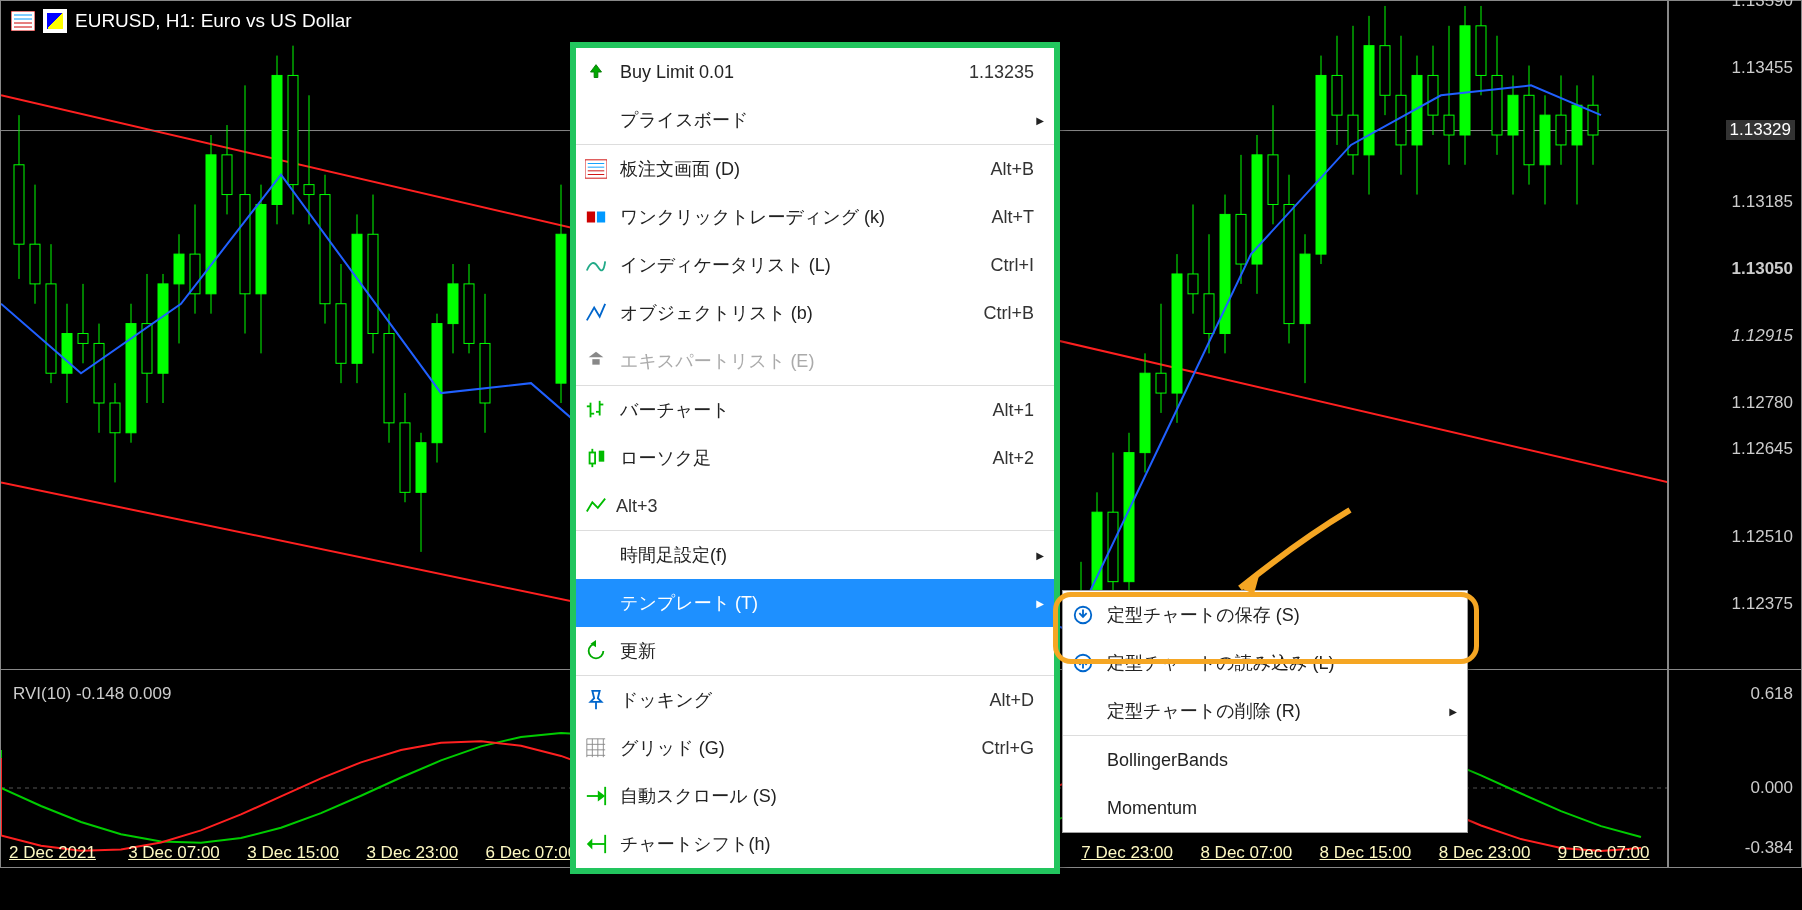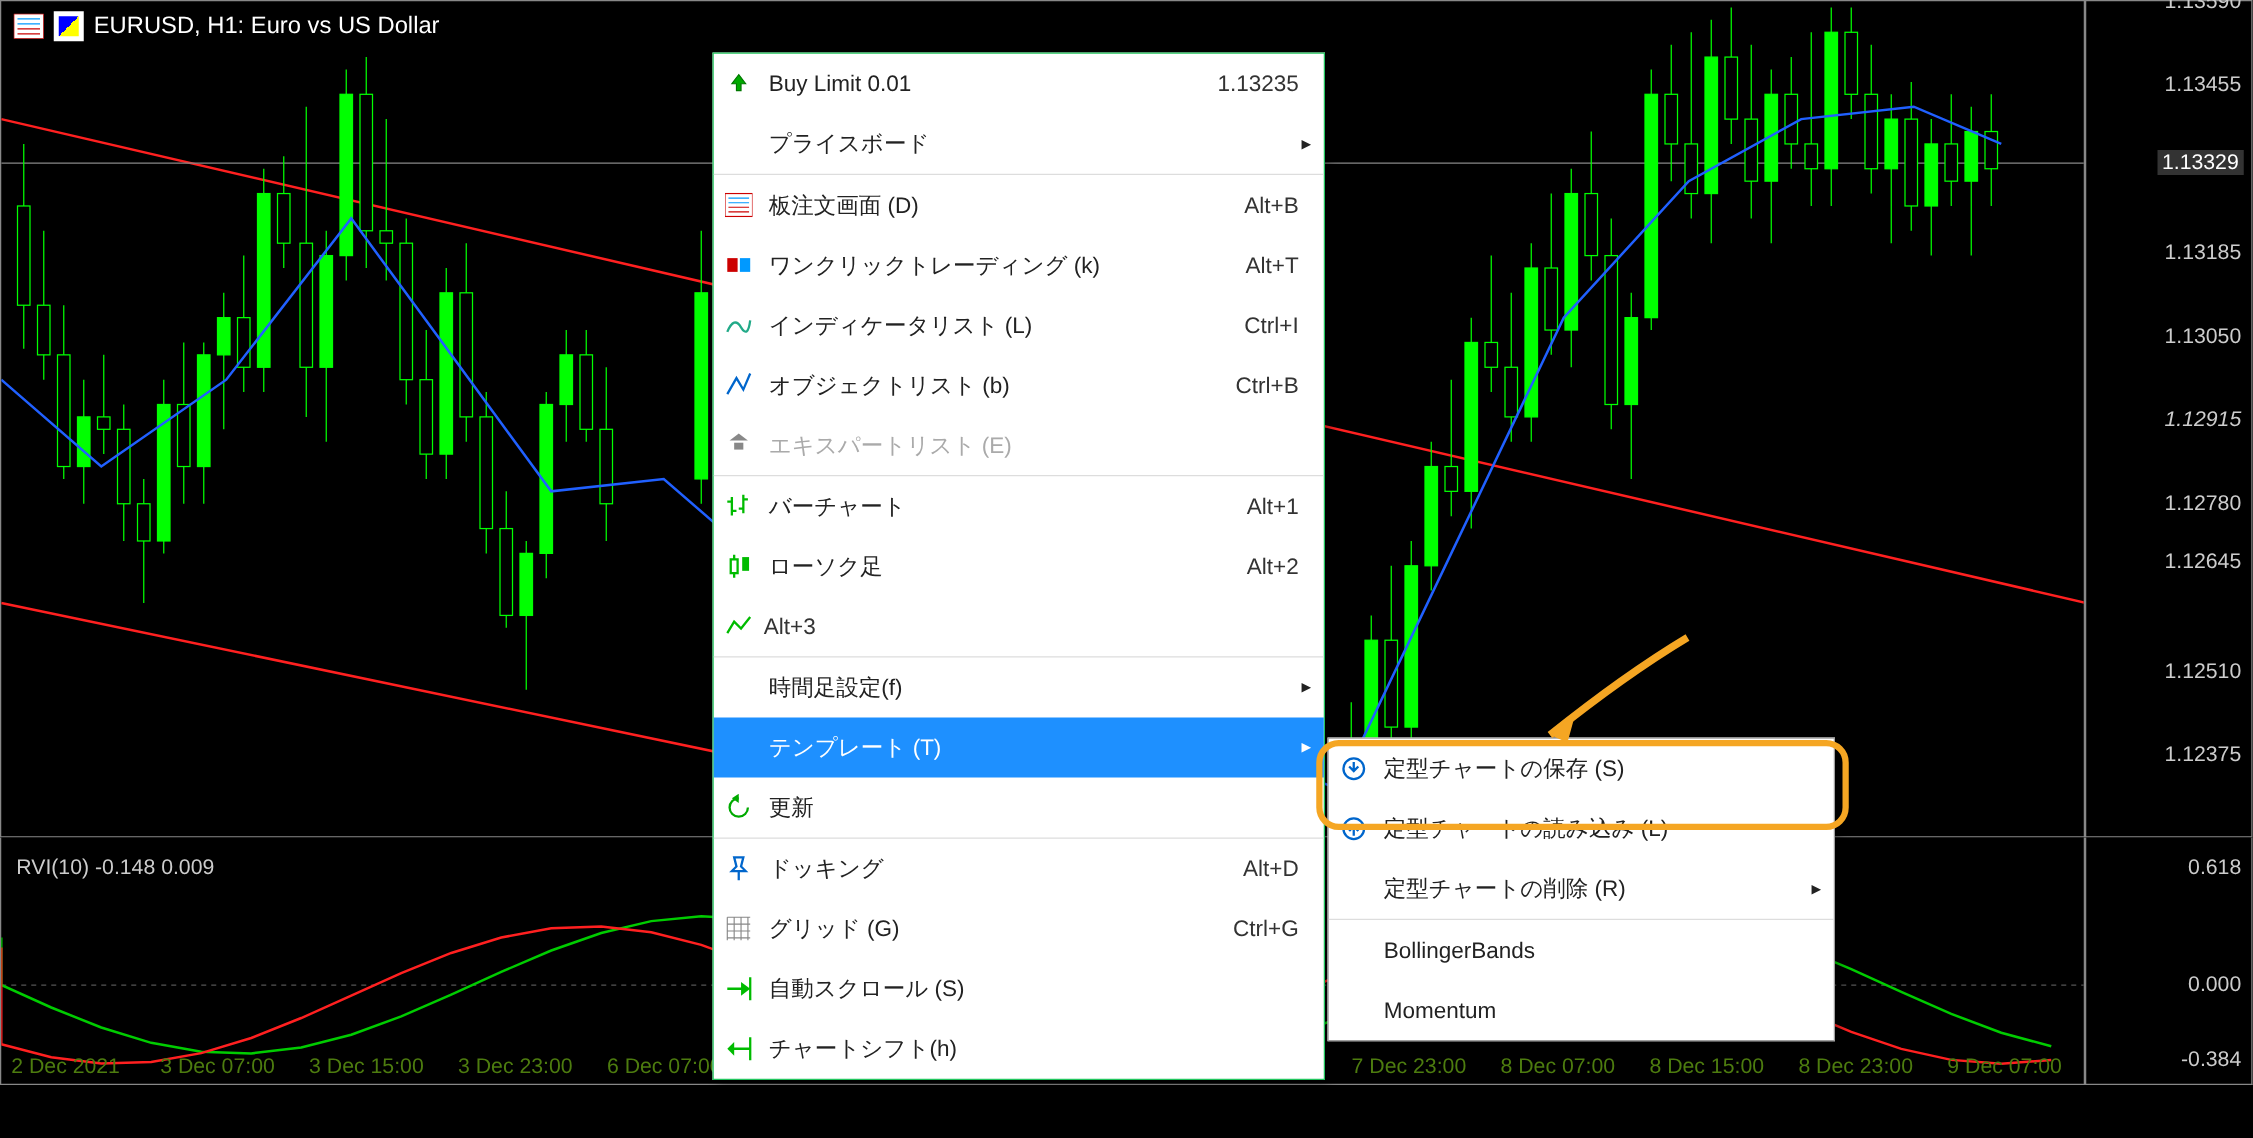--- a/index.html
+++ b/index.html
@@ -12,23 +12,23 @@
   .icon-dom { width:24px; height:20px; }
   .icon-dom svg, .icon-dom div { width:100%; height:100%; }
   .icon-mt { width:24px; height:24px; background:#fff; position:relative; }
   .icon-mt::after { content:""; position:absolute; left:4px; top:4px; width:16px; height:16px; background:linear-gradient(135deg,#00f 0 50%,#ff0 50% 100%); }
 
   .ind-area { position:absolute; left:0; top:670px; width:1668px; height:198px; background:#000; border:1px solid #888; border-top:none; }
   .ind-axis { position:absolute; right:0; top:670px; width:134px; height:198px; background:#000; border:1px solid #888; border-top:none; }
   .ind-tick { position:absolute; right:8px; color:#ccc; font-size:17px; font-family:Arial,sans-serif; }
   .ind-label { position:absolute; left:12px; top:14px; color:#ccc; font-size:17px; font-family:Arial,sans-serif; }
 
-  .xlabel { position:absolute; bottom:4px; color:#4d7c0f; font-size:17px; font-family:Arial,sans-serif; white-space:nowrap; }
-
-  .ctx-menu { position:absolute; background:#fff; border:1px solid #22c55e; box-shadow:4px 4px 8px rgba(0,0,0,.3); font-size:18px; color:#222; }
+  .xlabel { position:absolute; bottom:4px; color:#fef9c3; font-size:17px; font-family:Arial,sans-serif; white-space:nowrap;text-decoration:underline; }
+
+  .ctx-menu { position:absolute; background:#fff; border:6px solid #22c55e; box-shadow:4px 4px 8px rgba(0,0,0,.3); font-size:18px; color:#222; }
   .ctx-row { display:flex; align-items:center; height:48px; position:relative; }
   .ctx-icon { width:40px; display:flex; align-items:center; justify-content:center; }
   .ctx-label { flex:1; padding-left:4px; white-space:nowrap; }
   .ctx-short { padding-right:20px; color:#333; font-family:Arial,sans-serif; }
   .ctx-arrow { position:absolute; right:10px; }
   .ctx-sep { height:1px; background:#ddd; margin:0; }
   .ctx-row.sel { background:#1e90ff; color:#fff; }
   .ctx-row.dis .ctx-label, .ctx-row.dis .ctx-icon { color:#aaa; }
   .ctx-icon svg { width:22px; height:22px; }
 
@@ -199,21 +199,21 @@
     <span class="icon-mt"></span>
     <span>EURUSD, H1: Euro vs US Dollar</span>
   </div>
   <div id="xlabels-main"></div>
 </div>
 
 <div class="price-axis">
     <div class="price-tick" style="top: -10px;">1.13590</div>
     <div class="price-tick" style="top: 57px;">1.13455</div>
     <div class="price-tick" style="top: 191px;">1.13185</div>
-    <div class="price-tick" style="top: 258px;">1.13050</div>
+    <div class="price-tick" style="top: 258px; font-weight: bold;">1.13050</div>
     <div class="price-tick" style="top: 325px; font-style: italic;">1.12915</div>
     <div class="price-tick" style="top: 392px;">1.12780</div>
     <div class="price-tick" style="top: 438px;">1.12645</div>
     <div class="price-tick" style="top: 526px;">1.12510</div>
     <div class="price-tick" style="top: 593px;">1.12375</div>
     <div class="price-current" style="top: 118.533px;">1.13329</div>
   </div>
 
 <div class="ind-area">
   <svg id="ind-svg" width="100%" height="100%" style="position:absolute;left:0;top:0">

